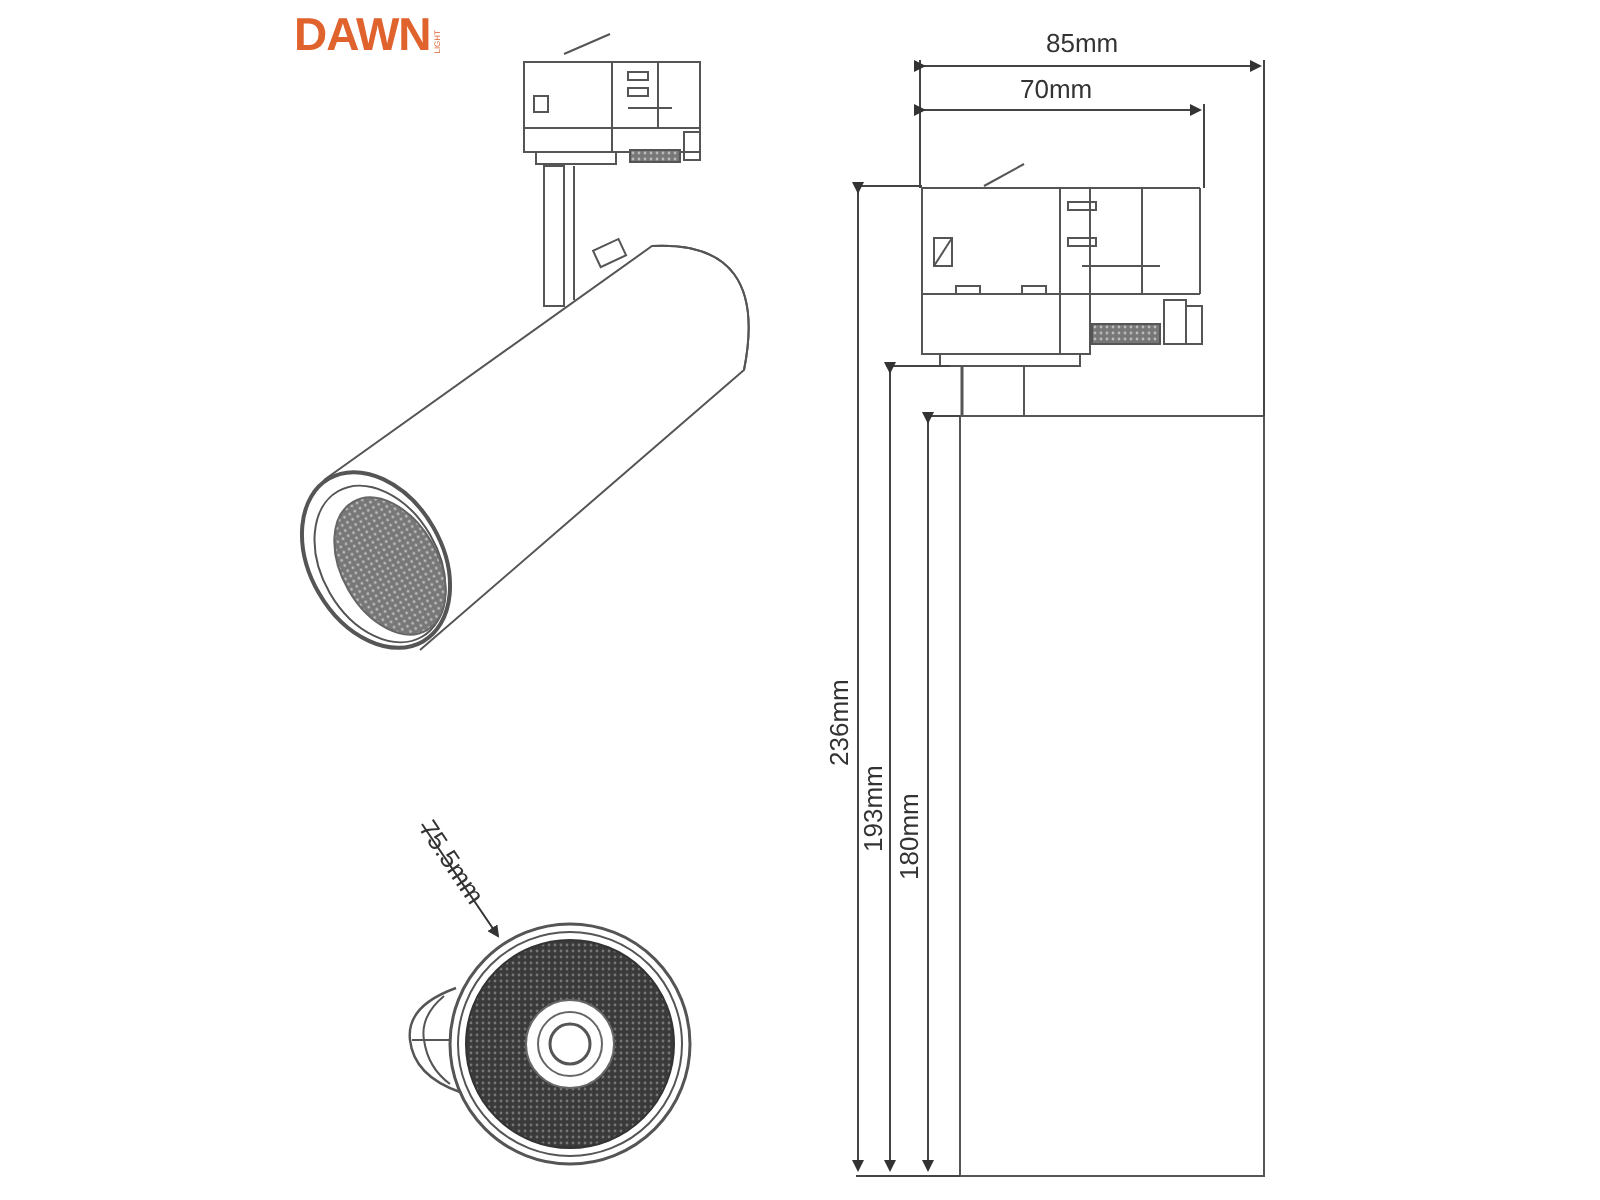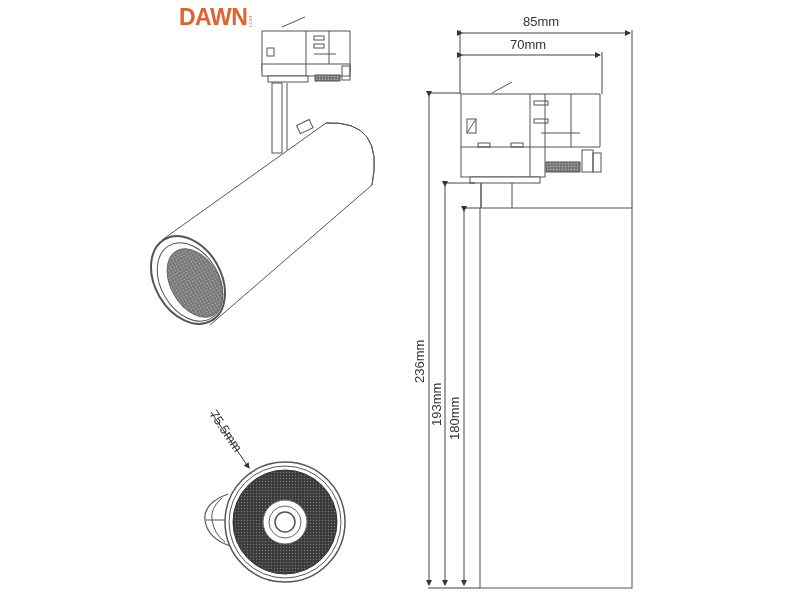--- a/index.html
+++ b/index.html
@@ -1,18 +1,18 @@
 <!DOCTYPE html>
 <html><head>
 <meta charset="utf-8">
 <style>
   html, body { margin: 0; padding: 0; background: #ffffff; }
   body { width: 800px; height: 600px; position: relative; overflow: hidden; font-family: "Liberation Sans", sans-serif; }
   .logo { position: absolute; left: 147px; top: 6px; display: flex; align-items: flex-end; }
-  .logo-word { color: #e0622c; font-family: "Liberation Sans", sans-serif; font-weight: bold; font-size: 23px; letter-spacing: -0.5px; line-height: 1; margin-left: 32px; }
+  .logo-word { color: #e0622c; font-family: "Liberation Sans", sans-serif; font-weight: bold; font-size: 23px; letter-spacing: -0.5px; line-height: 1; }
   .logo-sub { color: #e0622c; font-size: 4px; writing-mode: vertical-rl; transform: rotate(180deg); margin-left: 1px; margin-bottom: 2px; }
   svg { position: absolute; left: 0; top: 0; }
   .dim-label { font-family: "Liberation Sans", sans-serif; font-size: 13px; fill: #333; }
 </style>
 </head>
 <body>
 
 <div class="logo">
   <span class="logo-word">DAWN</span>
   <span class="logo-sub">LIGHT</span>

